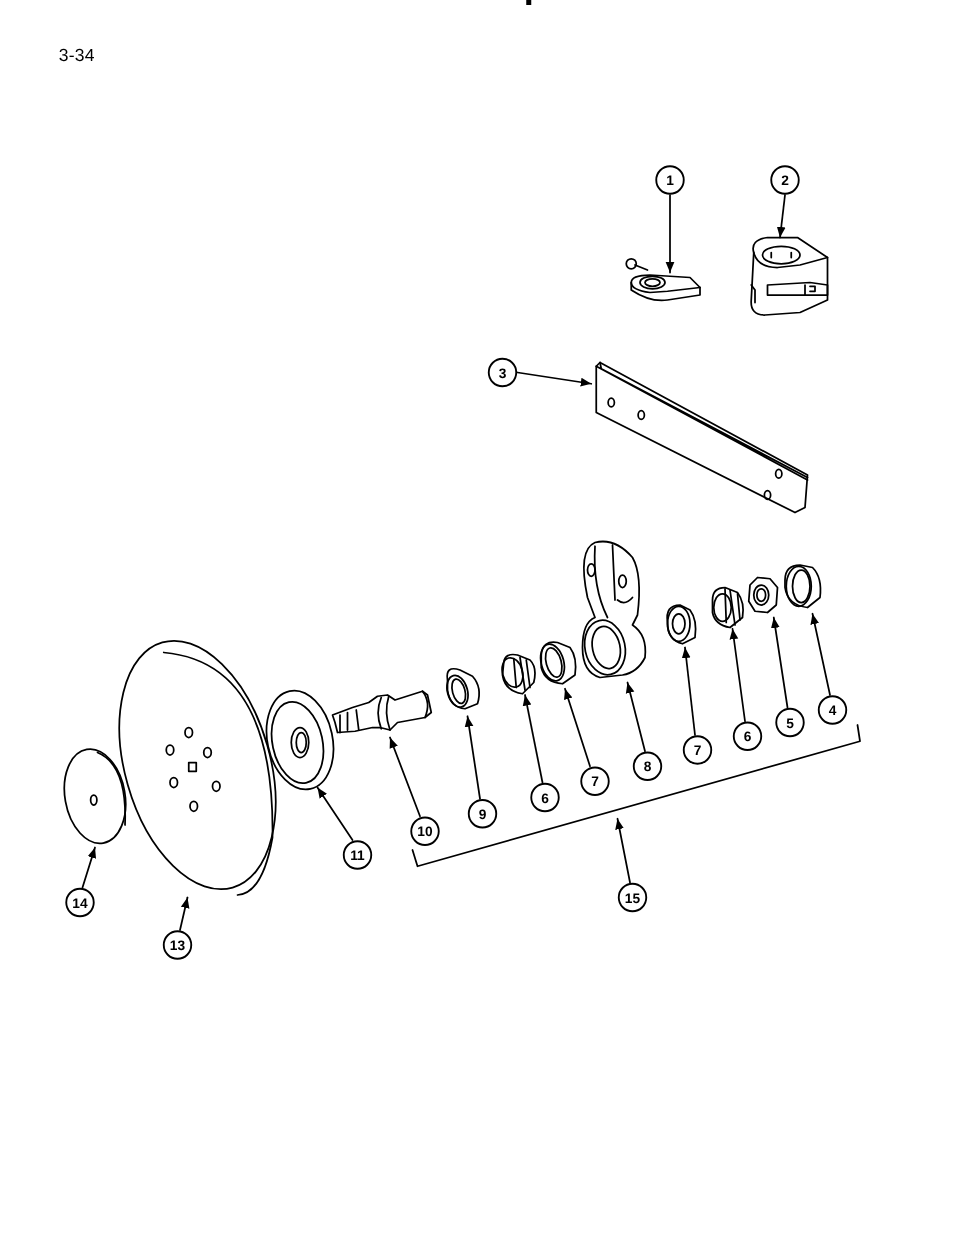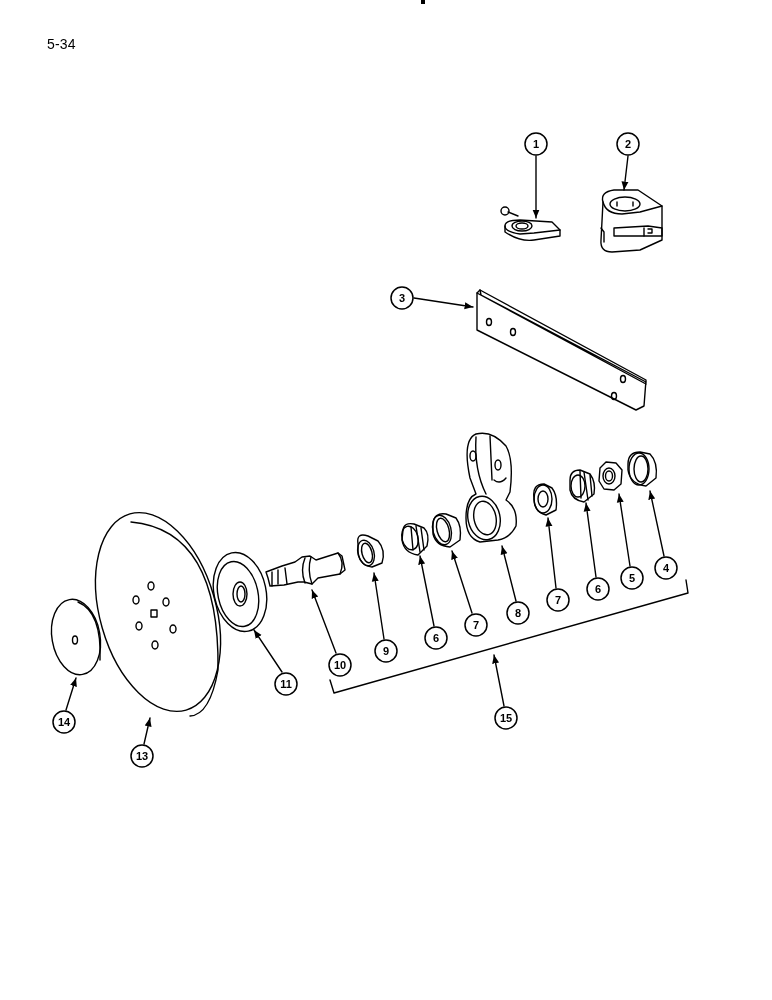--- a/index.html
+++ b/index.html
@@ -7,21 +7,21 @@
            font-family: "Liberation Sans", sans-serif; color: #000; }
     .page-number { position: absolute; left: 47px; top: 36px; font-size: 14px;
                    font-family: "Liberation Sans", sans-serif; letter-spacing: 0.2px; }
     .top-mark { position: absolute; left: 421px; top: 0px; width: 4px; height: 4px; background: #000; }
     svg#diagram { position: absolute; left: 0; top: 0; }
     .callout-text { font-family: "Liberation Sans", sans-serif; font-weight: bold; font-size: 11px; }
   </style>
 </head>
 <body>
 
-<div class="page-number">5-34</div>
+<div class="page-number">3-34</div>
 <div class="top-mark"></div>
 
 <svg id="diagram" width="772" height="1000" viewBox="0 0 772 1000" fill="none" stroke="#000" stroke-width="1.4" stroke-linejoin="round" stroke-linecap="round">
   <defs>
     <marker id="arrowhead" markerWidth="8" markerHeight="8" refX="6" refY="4" orient="auto">
       <path d="M0,1.5 L6,4 L0,6.5 Z" fill="#000" stroke="none"></path>
     </marker>
   </defs>
 
   <g>

